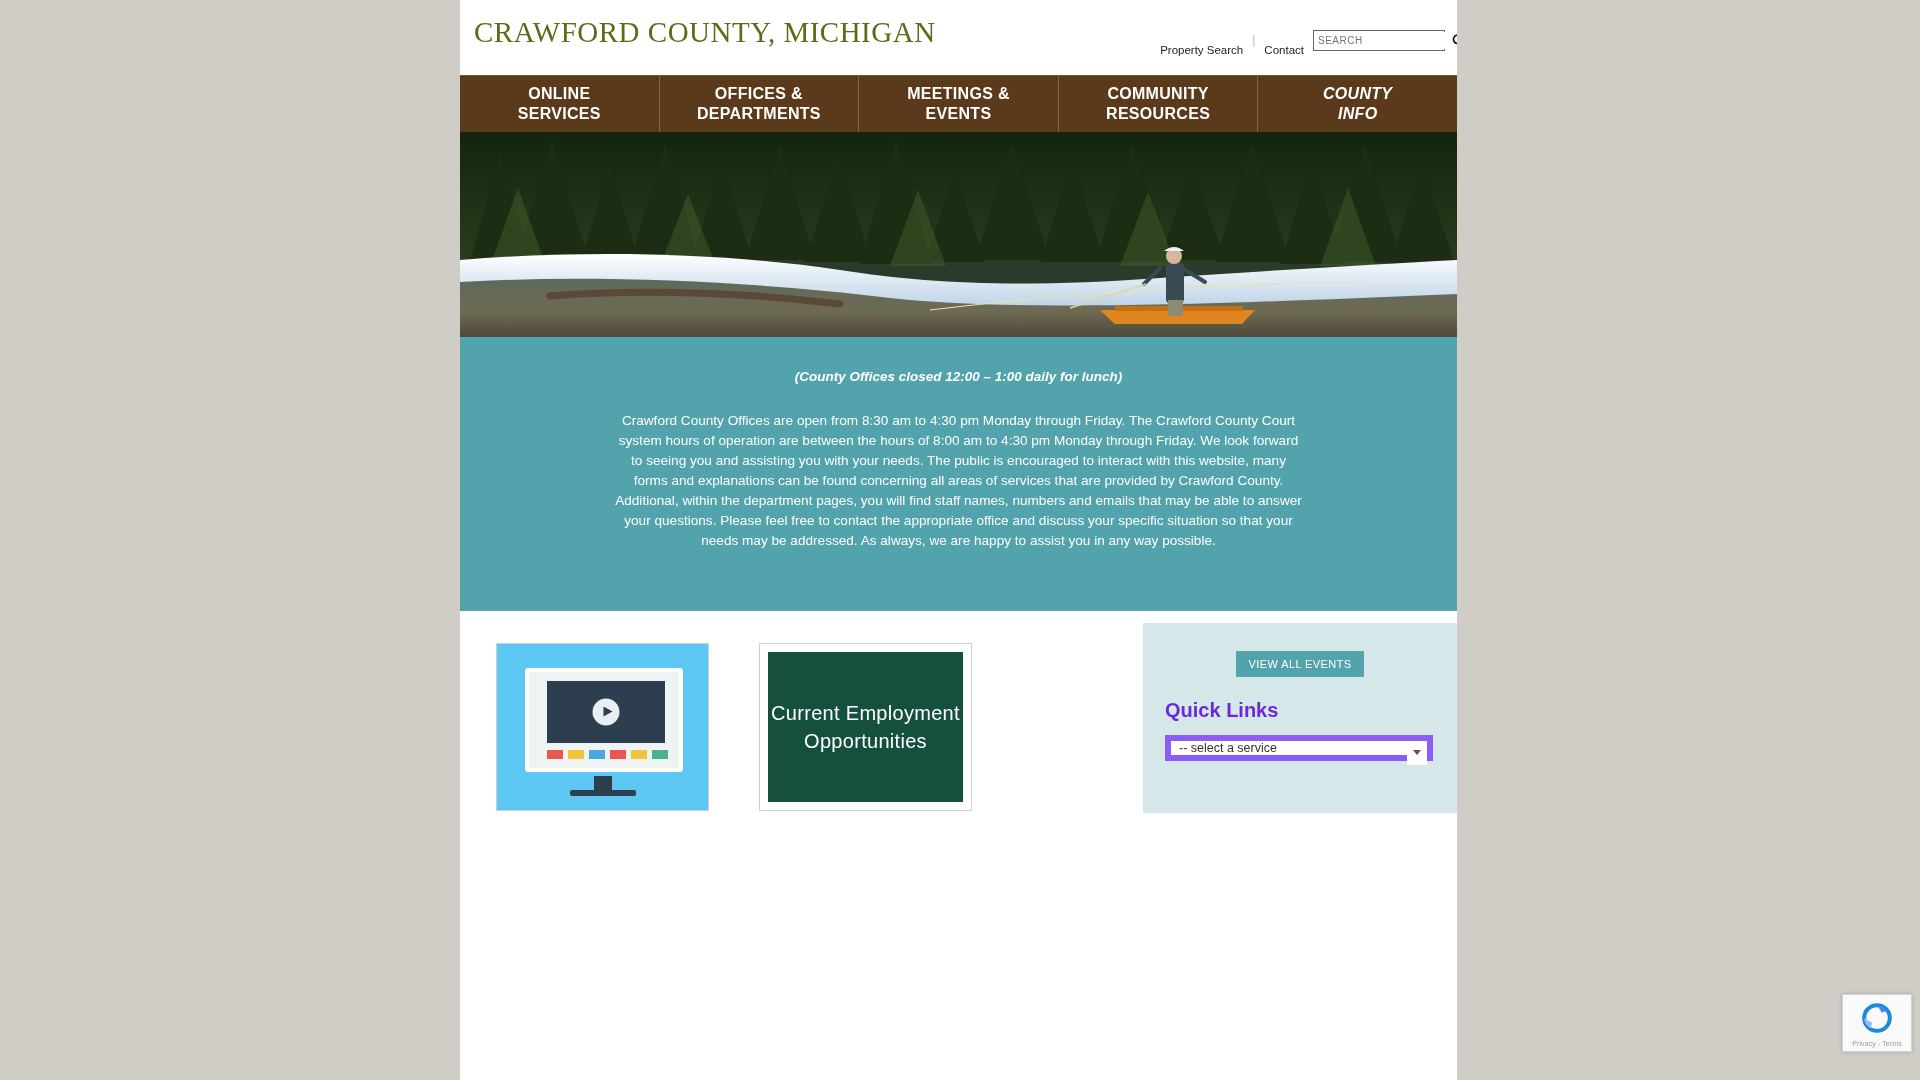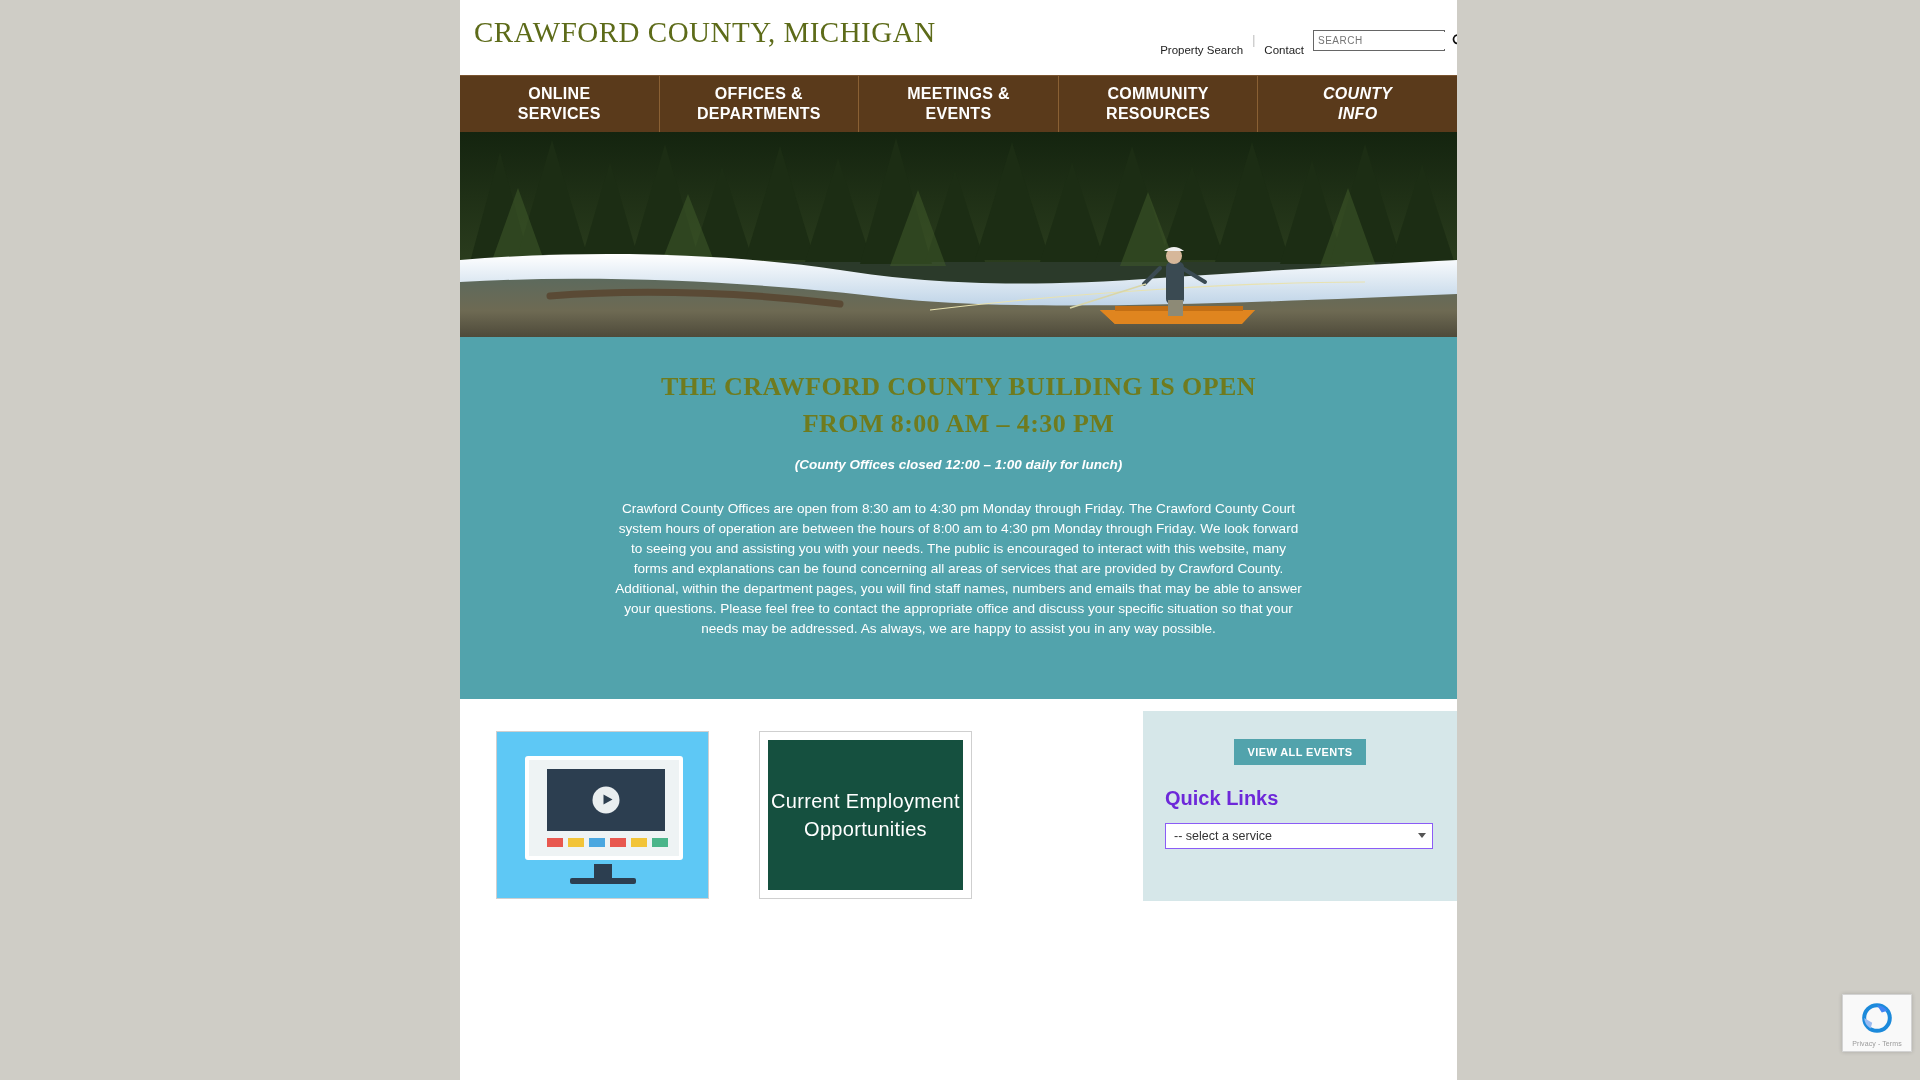--- a/index.html
+++ b/index.html
@@ -232,38 +232,38 @@
     padding: 20px 22px 10px 22px;
     min-height: 190px;
   }
   .view-all-btn {
     display: block;
     margin: 8px auto 0 auto;
     background: #52a3ac;
     color: #fff;
     border: 0;
     font-size: 11px;
-    font-weight: bold;
+    font-weight: normal;
     letter-spacing: .4px;
     padding: 7px 13px;
     cursor: pointer;
     font-family: "Liberation Sans", sans-serif;
   }
   .quick-links-title {
     margin: 22px 0 13px 0;
     font-size: 20px;
     color: #6d28d9;
     font-weight: bold;
   }
   .select-wrap {
     position: relative;
     width: 268px;
     height: 26px;
     background: #fff;
-    border: 1px solid #8b5cf6;
+    border: 6px solid #8b5cf6;
     display: flex;
     align-items: center;
     font-size: 12.5px;
     color: #333;
     padding-left: 8px;
     cursor: pointer;
   }
   .select-arrow {
     position: absolute;
     right: 0; top: 0;
@@ -410,24 +410,20 @@
         <circle cx="714" cy="124" r="8" fill="#d6b79a"></circle>
         <path d="M704,119 q10,-8 20,0 z" fill="#efefef"></path>
         <path d="M722,136 L745,150" stroke="#3a4a52" stroke-width="4" stroke-linecap="round"></path>
         <path d="M700,136 L684,152" stroke="#3a4a52" stroke-width="4" stroke-linecap="round"></path>
         <path d="M686,152 L610,176" stroke="#d9d6a8" stroke-width="1.6"></path>
       </g>
     </svg>
   </div>
 
   <section class="announce">
-    <h2>
-      <span>THE CRAWFORD COUNTY BUILDING IS OPEN</span><br>
-      <span>FROM 8:00 AM – 4:30 PM</span>
-    </h2>
     <div class="sub">(County Offices closed 12:00 – 1:00 daily for lunch)</div>
     <p>Crawford County Offices are open from 8:30 am to 4:30 pm Monday through Friday.  The Crawford County Court system hours of operation are between the hours of 8:00 am to 4:30 pm Monday through Friday.  We look forward to seeing you and assisting you with your needs.  The public is encouraged to interact with this website, many forms and explanations can be found concerning all areas of services that are provided by Crawford County.  Additional, within the department pages, you will find staff names, numbers and emails that may be able to answer your questions.  Please feel free to contact the appropriate office and discuss your specific situation so that your needs may be addressed.  As always, we are happy to assist you in any way possible.</p>
   </section>
 
   <div class="lower">
 
     <div class="lower-left">
 
       <div class="promo">
         <div class="promo-video">

